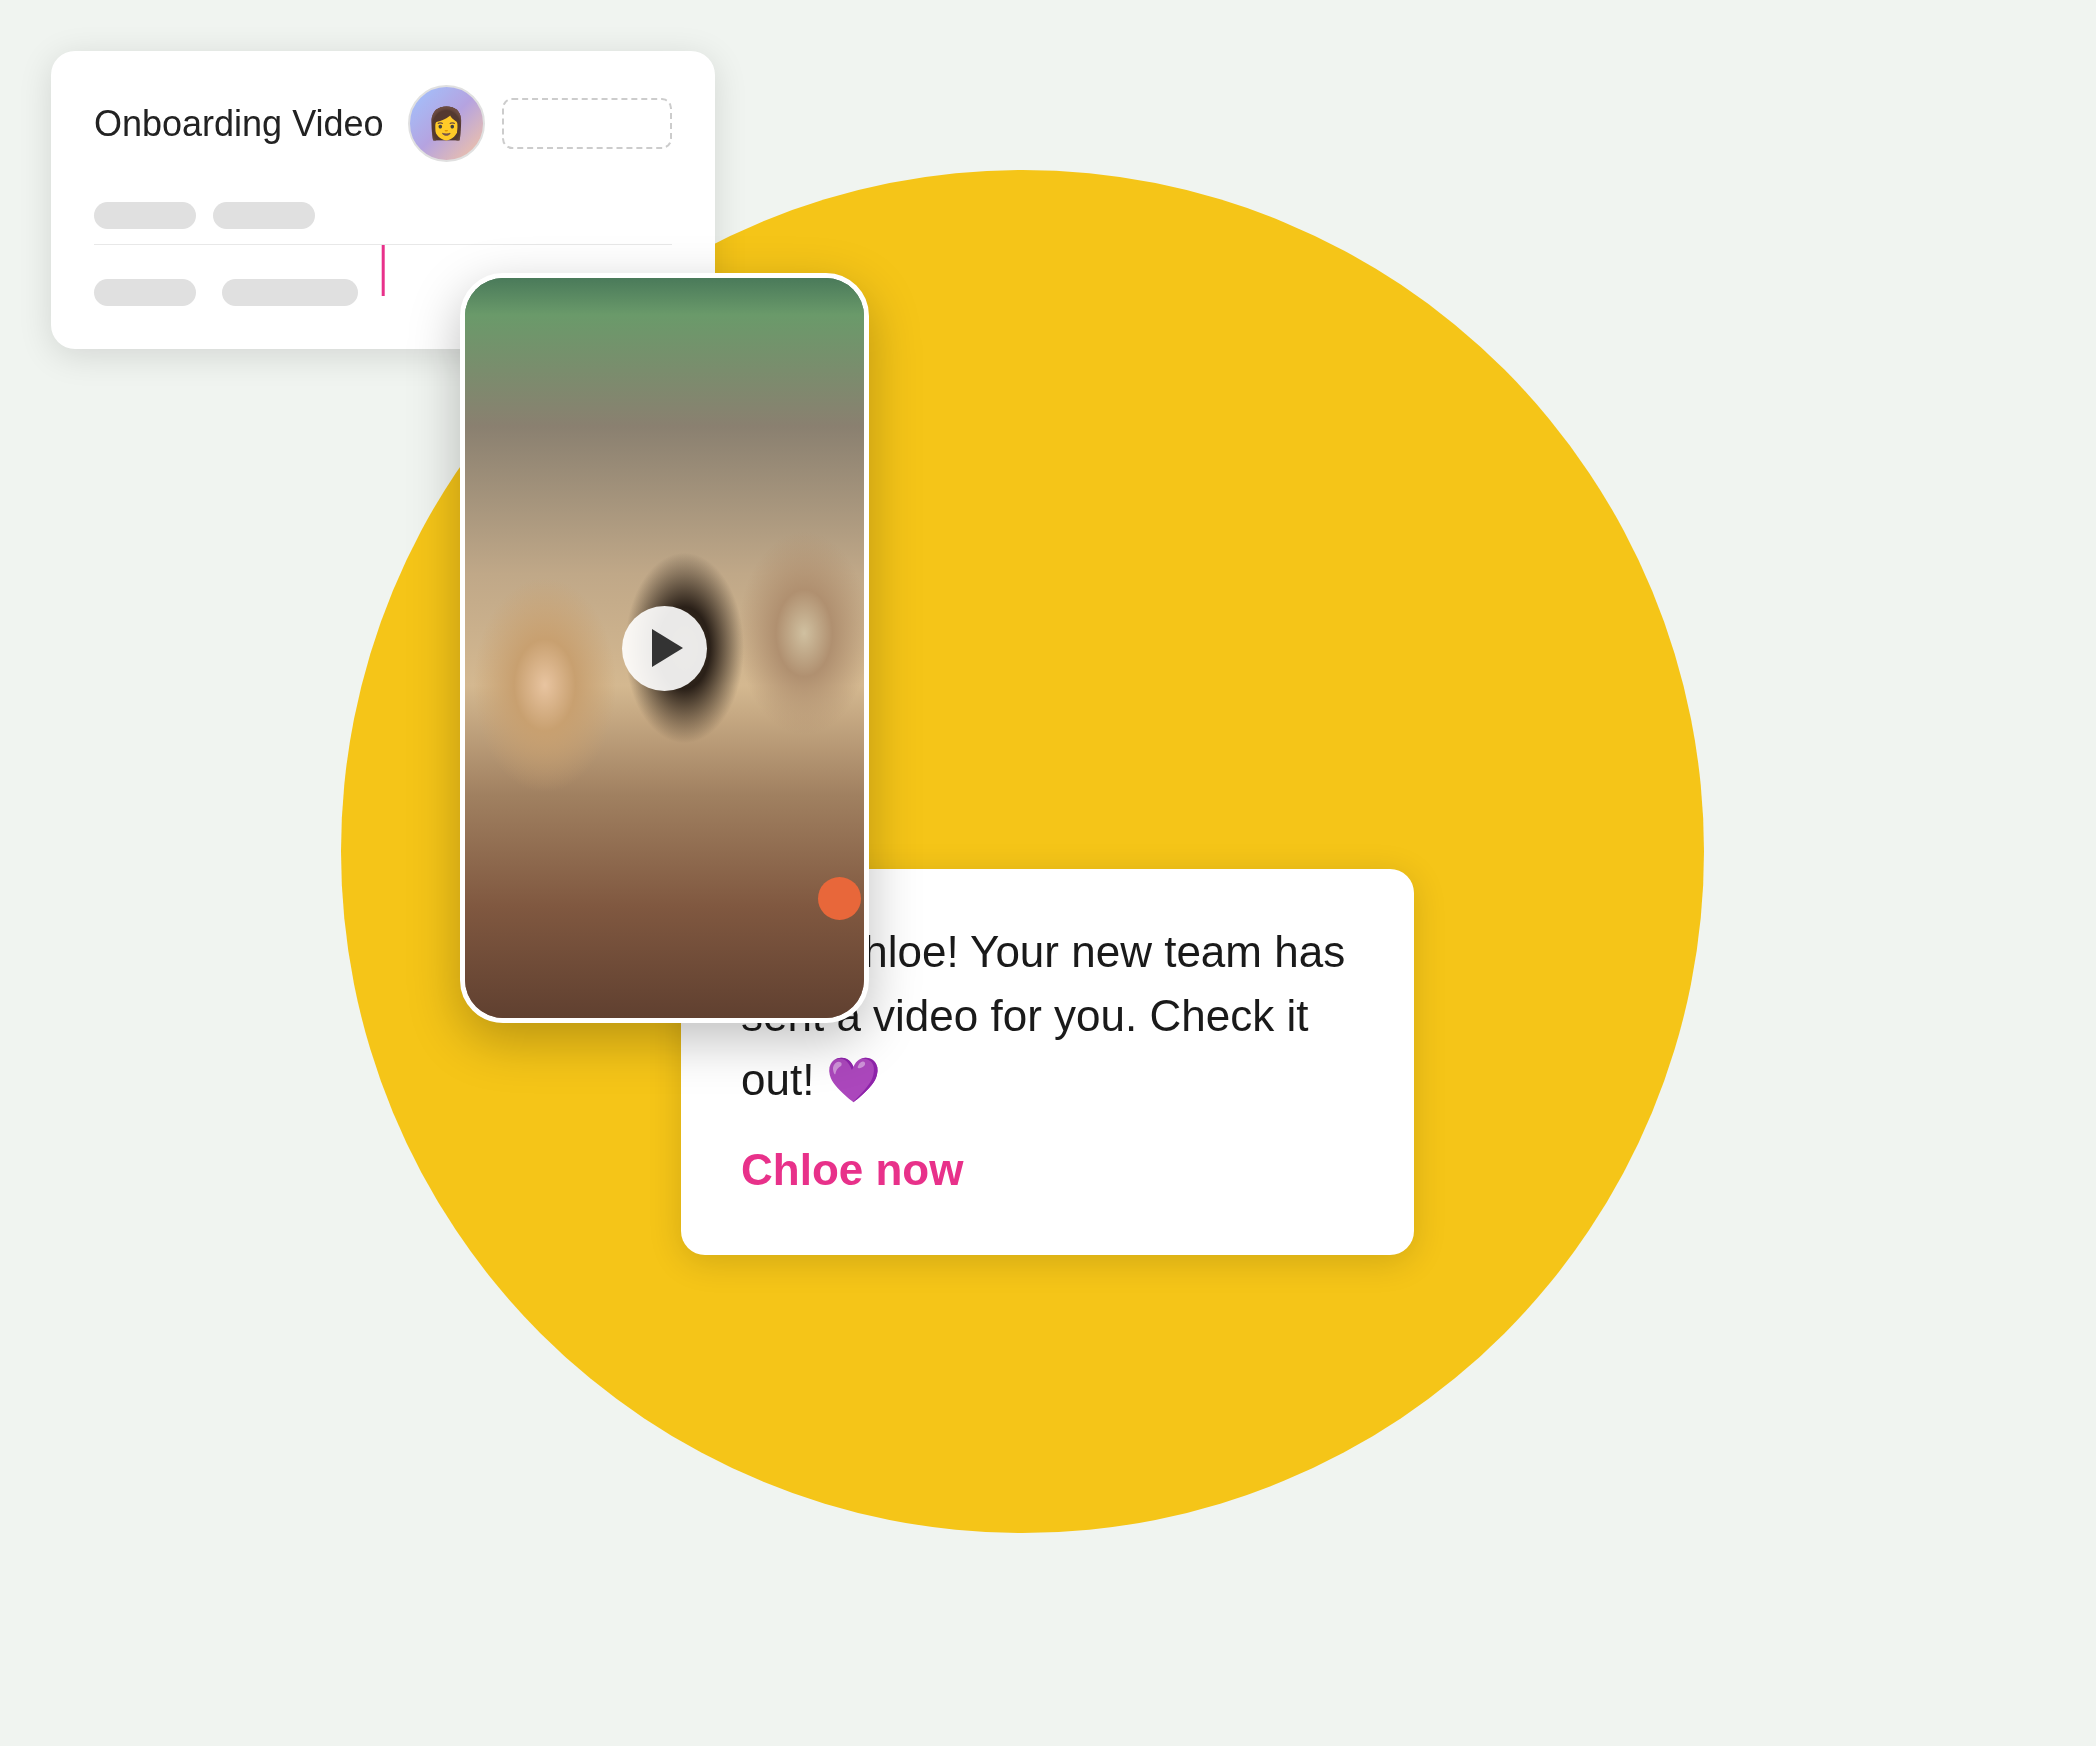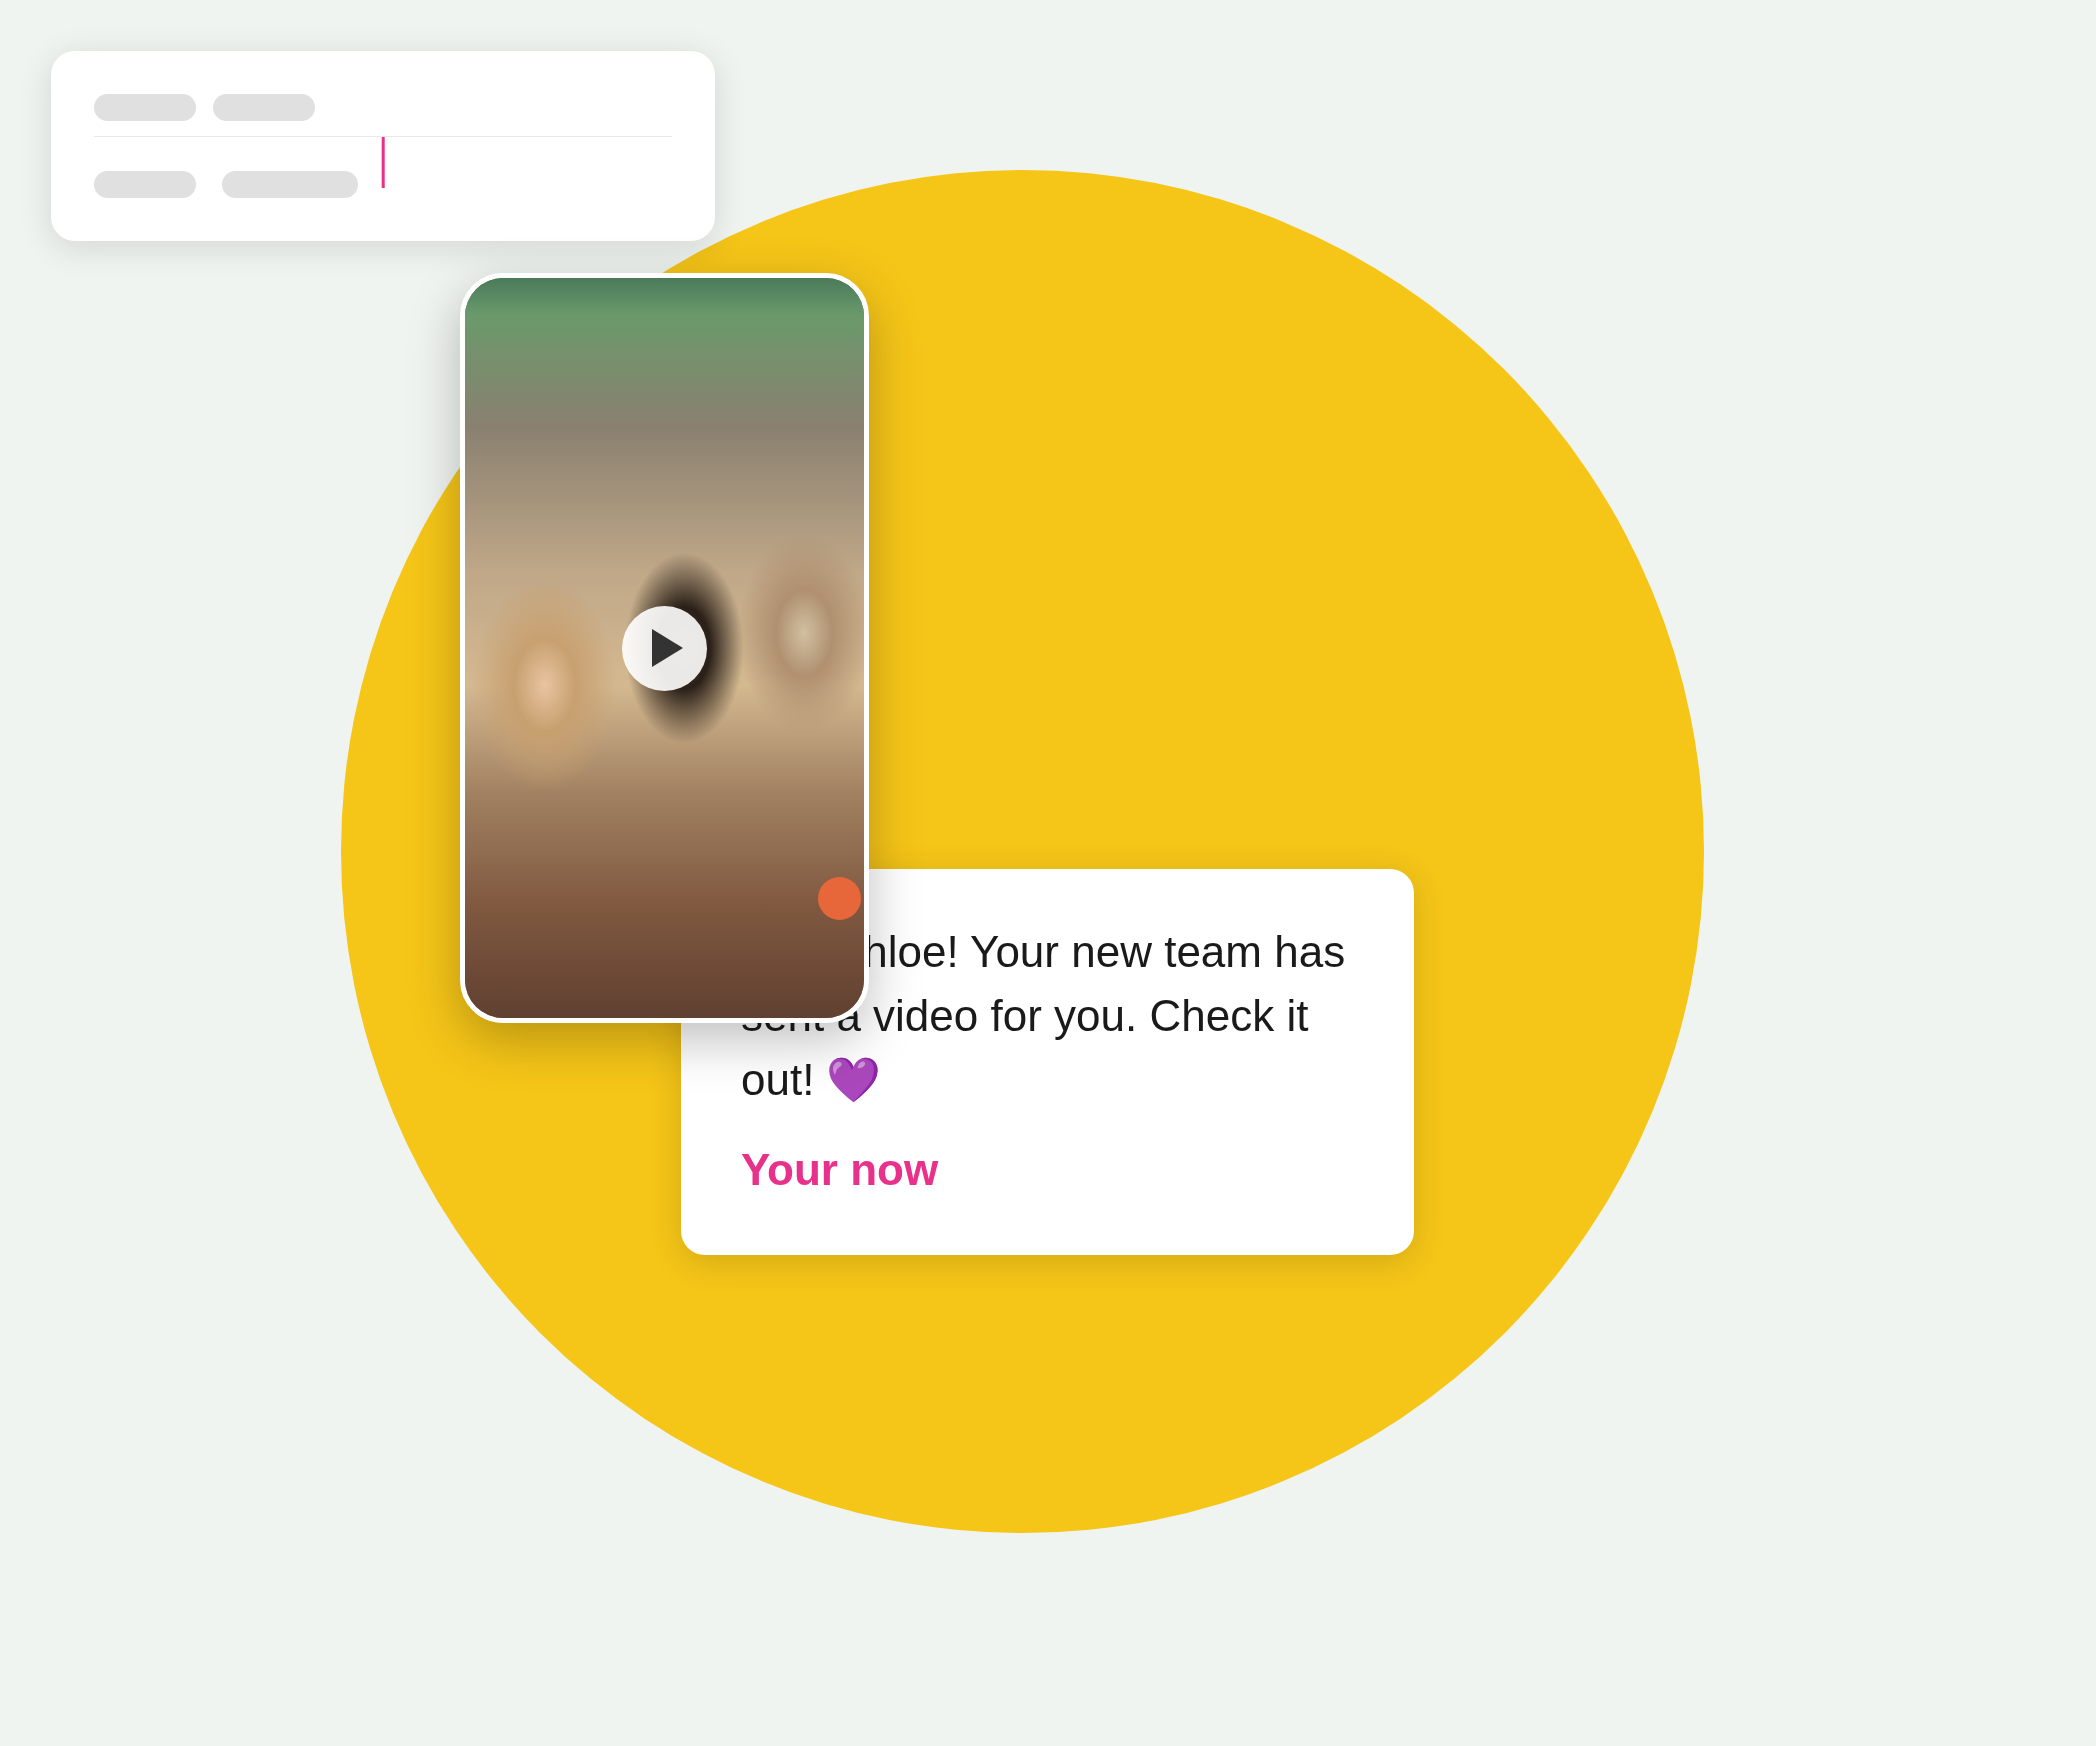--- a/index.html
+++ b/index.html
@@ -227,20 +227,25 @@
       cursor: pointer;
     }
   </style>
 </head>
 <body>
 
 <div class="yellow-circle"></div>
 
 <div class="onboarding-card">
 
+  <div class="onboarding-header">
+    <span class="onboarding-title">Onboarding Video</span>
+    <div class="avatar-circle">👩</div>
+    <div class="dashed-box"></div>
+  </div>
 
   <div class="timeline-area">
 
     <div class="timeline-row">
       <div class="pill pill-sm"></div>
       <div class="pill pill-sm"></div>
     </div>
 
     <div class="timeline-line">
       <div class="timeline-dot-line"></div>
@@ -263,15 +268,15 @@
   </div>
 </div>
 
 <div class="orange-dot"></div>
 
 <div class="notification-card">
   <p class="notification-message">
     <span>Hey Chloe! Your new team has sent a video for you. Check it out!</span>
     <span class="heart-emoji"> 💜</span>
   </p>
-  <a class="watch-now-link" href="#">Your now</a>
+  <a class="watch-now-link" href="#">Chloe now</a>
 </div>
 
 
 </body></html>

